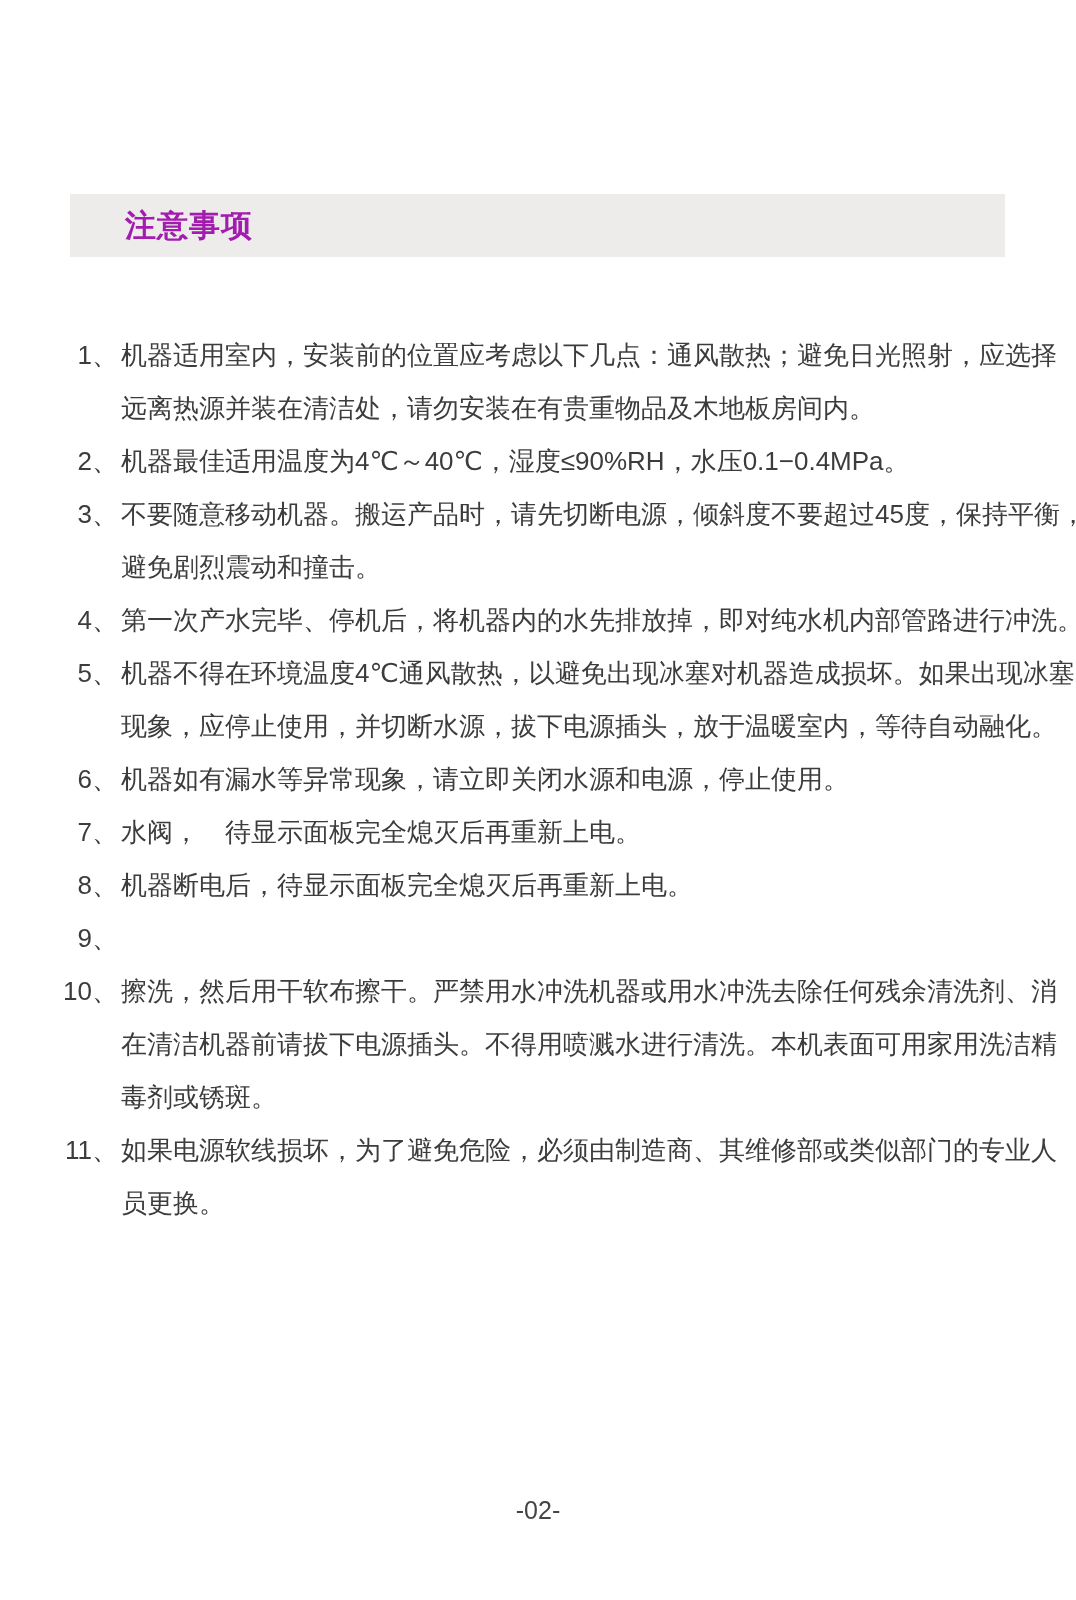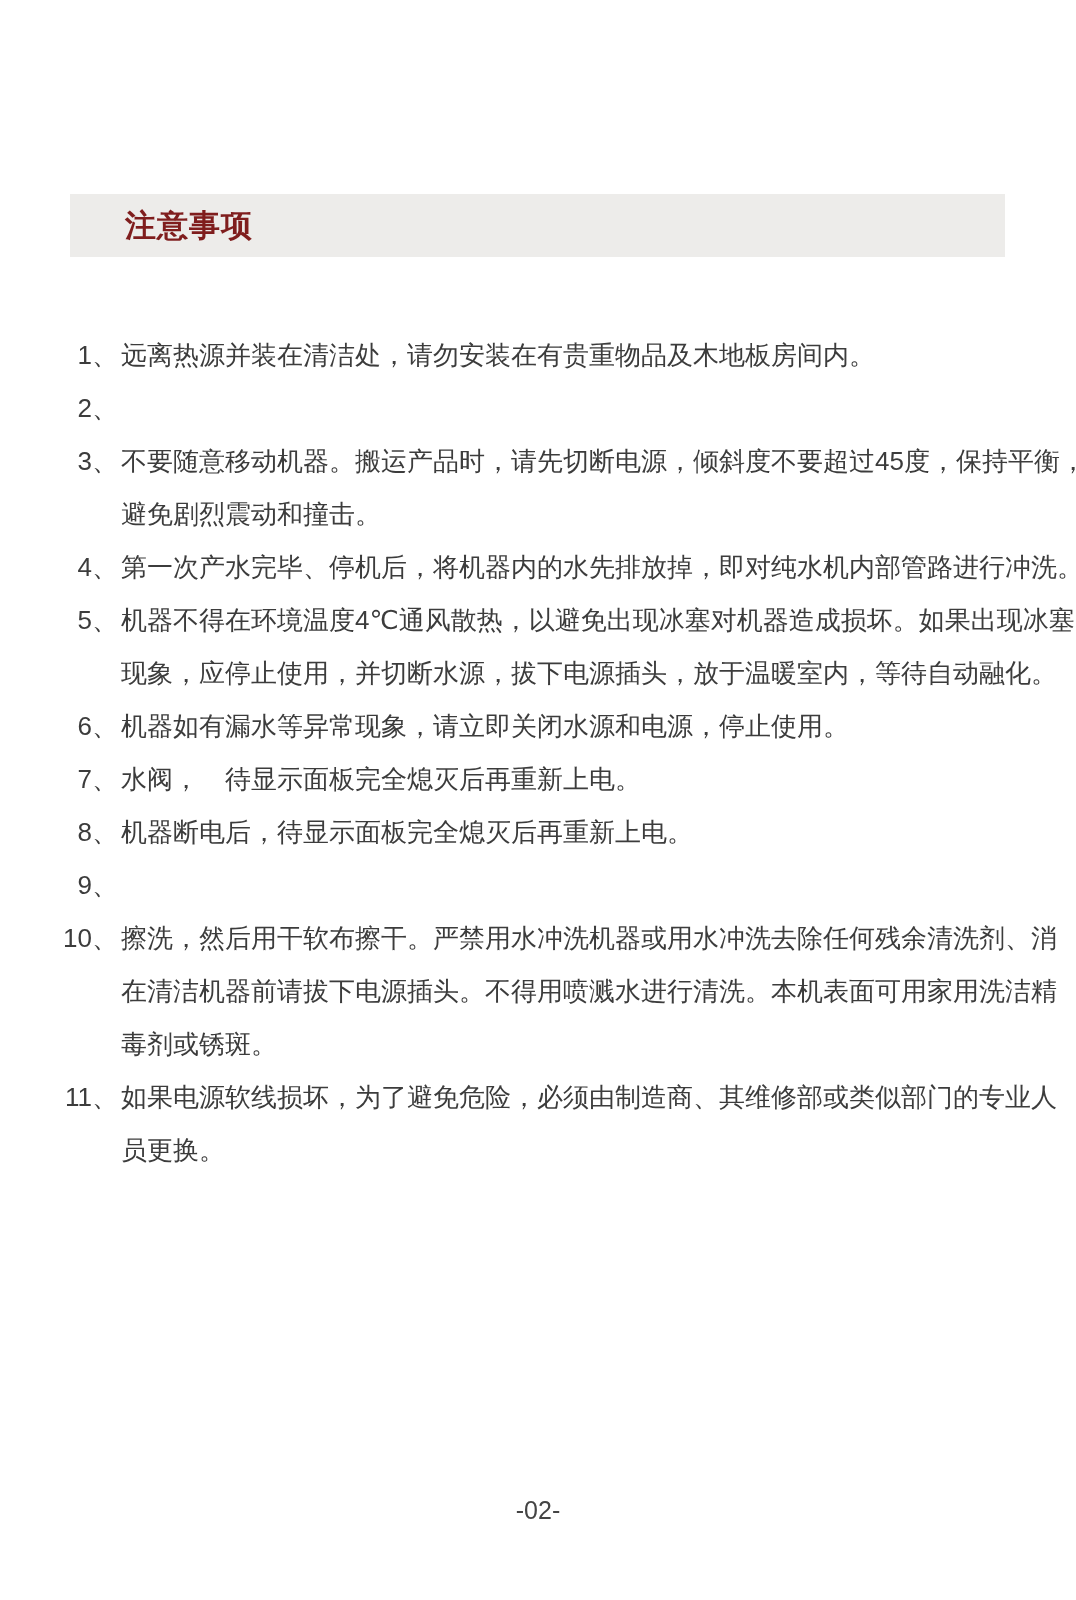--- a/index.html
+++ b/index.html
@@ -20,21 +20,21 @@
     top: 194px;
     width: 935px;
     height: 63px;
     background: #edecea;
   }
   .header-title {
     line-height: 63px;
     padding-left: 55px;
     font-size: 31px;
     font-weight: bold;
-    color: #7f1d1d;
+    color: #a21caf;
     letter-spacing: 1px;
   }
   .notice-list {
     position: absolute;
     left: 0;
     top: 329px;
     width: 1076px;
     font-size: 26px;
     line-height: 53px;
     color: #3c3c3c;
@@ -72,26 +72,30 @@
 
 <div class="header-bar">
   <div class="header-title">注意事项</div>
 </div>
 
 <div class="notice-list">
 
   <div class="item">
     <span class="num">1、</span>
     <div class="txt">
+      <div class="line">机器适用室内，安装前的位置应考虑以下几点：通风散热；避免日光照射，应选择</div>
       <div class="line">远离热源并装在清洁处，请勿安装在有贵重物品及木地板房间内。</div>
     </div>
   </div>
 
   <div class="item">
     <span class="num">2、</span>
+    <div class="txt">
+      <div class="line">机器最佳适用温度为4℃～40℃，湿度≤90%RH，水压0.1−0.4MPa。</div>
+    </div>
   </div>
 
   <div class="item">
     <span class="num">3、</span>
     <div class="txt">
       <div class="line">不要随意移动机器。搬运产品时，请先切断电源，倾斜度不要超过45度，保持平衡，</div>
       <div class="line">避免剧烈震动和撞击。</div>
     </div>
   </div>
 

